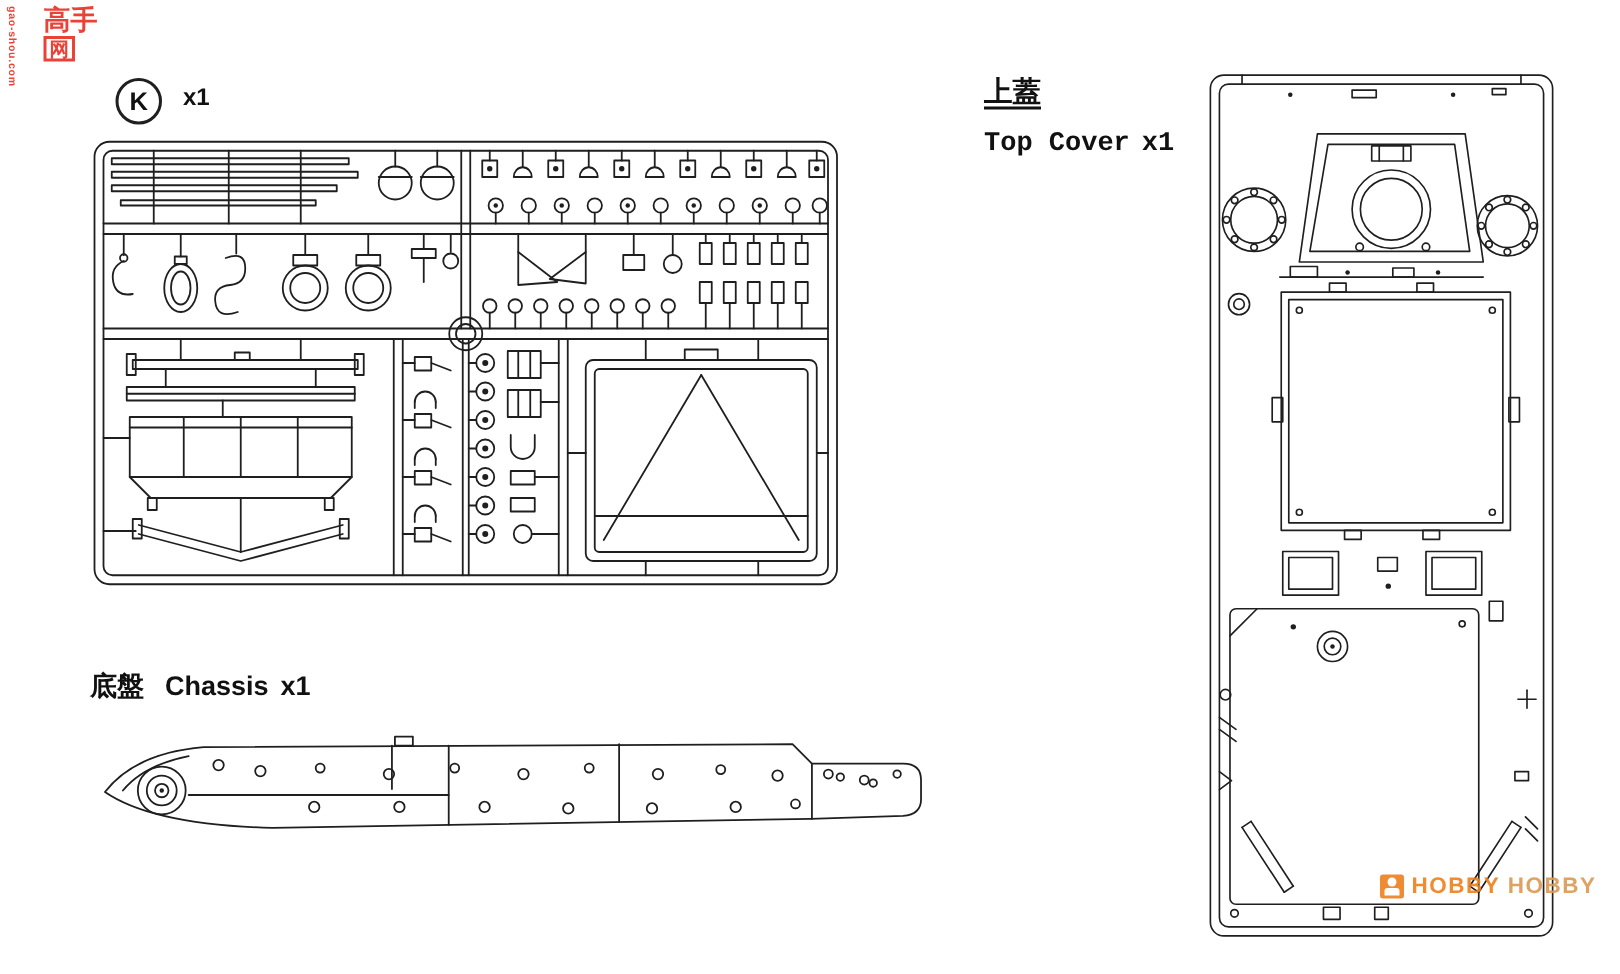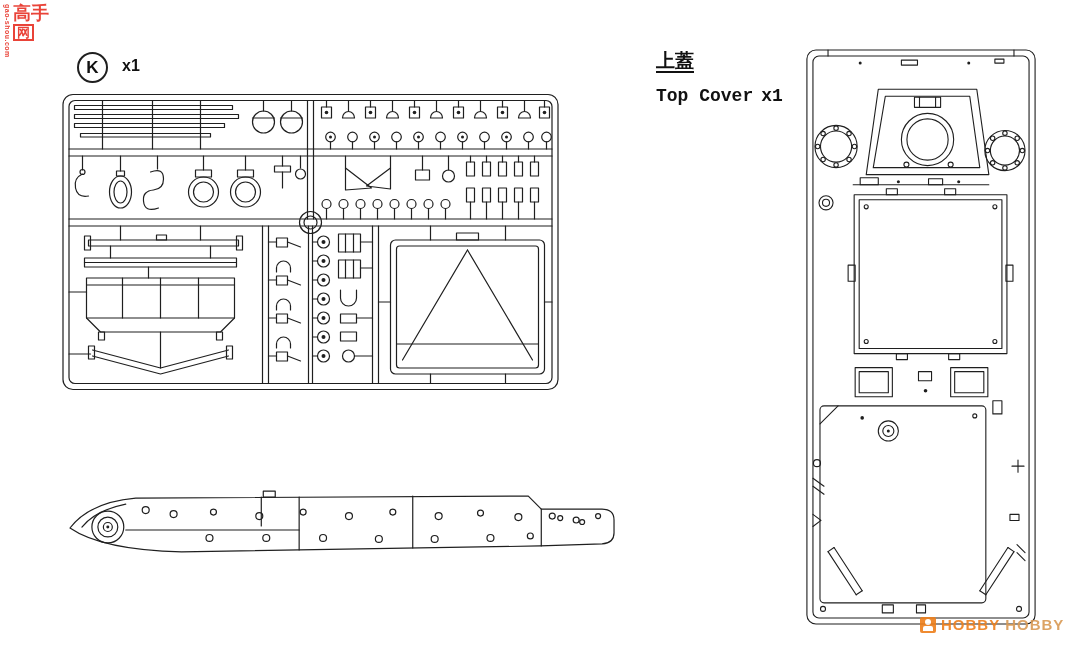--- a/index.html
+++ b/index.html
@@ -3,37 +3,37 @@
 <meta charset="utf-8">
 <style>
   html,body{margin:0;padding:0;background:#fff;}
   .canvas{position:relative;width:1080px;height:649px;background:#ffffff;overflow:hidden;
           font-family:"Liberation Sans",sans-serif;color:#111;}
   svg.drawing{position:absolute;}
 
   
   .wm-gs{position:absolute;left:4px;top:4px;display:flex;gap:2px;color:#e8392e;opacity:.95;}
   .gs-url{writing-mode:vertical-rl;font-size:7px;letter-spacing:.5px;font-weight:bold;height:58px;}
-  .gs-chars{display:flex;flex-direction:column;align-items:flex-start;line-height:1;}
+  .gs-chars{display:flex;flex-direction:column;align-items:flex-start;line-height:1;margin-left:16px;}
   .gs-l1{font-size:18px;font-weight:bold;}
   .gs-l2{margin-top:2px;font-size:13px;font-weight:bold;border:2px solid #e8392e;padding:0 2px;}
 
   
   .k-badge{position:absolute;left:77px;top:52px;width:27px;height:27px;border:2px solid #1f1f1f;
            border-radius:50%;display:flex;align-items:center;justify-content:center;
            font-weight:bold;font-size:17px;}
   .k-qty{position:absolute;left:122px;top:57px;font-weight:bold;font-size:16px;}
 
   .label{position:absolute;font-weight:bold;font-size:18px;white-space:nowrap;}
   .label .gap{margin-left:14px;}
   .label .gap-s{margin-left:8px;}
   .u{text-decoration:underline;text-underline-offset:4px;text-decoration-thickness:2px;}
 
   
-  .hs{position:absolute;left:920px;top:616px;display:flex;align-items:center;gap:5px;opacity:.9;}
+  .hs{position:absolute;left:920px;top:582px;display:flex;align-items:center;gap:5px;opacity:.9;}
   .hs-icon{width:16px;height:16px;background:#ee7f1b;border-radius:2px;position:relative;flex:none;}
   .hs-icon::before{content:"";position:absolute;left:5px;top:2px;width:6px;height:6px;border-radius:50%;background:#fff;}
   .hs-icon::after{content:"";position:absolute;left:3px;top:9px;width:10px;height:5px;background:#fff;border-radius:2px 2px 0 0;}
   .hs-w1{font-weight:bold;font-size:15px;letter-spacing:1px;color:#ee7f1b;}
   .hs-w2{font-weight:bold;font-size:15px;letter-spacing:1px;color:#d99a55;}
 </style>
 </head>
 <body>
 
 <div class="canvas">
@@ -307,20 +307,23 @@
       <line x1="336" y1="252" x2="478" y2="252"></line>
       <line x1="370" y1="134" x2="370" y2="148"></line>
         <line x1="445" y1="134" x2="445" y2="148"></line>
       <line x1="484" y1="210" x2="491.5" y2="210"></line>
         <line x1="318" y1="210" x2="330" y2="210"></line>
       <line x1="370" y1="282" x2="370" y2="291.5"></line>
         <line x1="445" y1="282" x2="445" y2="291.5"></line>
     </g>
   </svg>
 
+  <div class="label" style="left:60px;top:445px;">
+    <span>底盤</span><span class="gap">Chassis</span><span class="gap-s">x1</span>
+  </div>
 
   <svg class="drawing" style="left:62px;top:486px" width="558" height="85" viewBox="0 0 560 85">
     <g stroke="#1f1f1f" stroke-width="1.2" fill="none" stroke-linejoin="round" stroke-linecap="round">
       <path d="M8,42 Q28,16 74,12 L468,10 L481,23 L542,23 Q554,23 554,34 L554,47 Q554,57 542,58 L480,60 L120,66 Q40,64 8,42 Z"></path>
       <path d="M20,41 Q34,24 64,18"></path>
       <circle cx="46" cy="41" r="16"></circle>
         <circle cx="46" cy="41" r="10"></circle>
         <circle cx="46" cy="41" r="4.5"></circle>
       <circle cx="46" cy="41" r="1.5" fill="#1f1f1f" stroke="none"></circle>
       <circle cx="84" cy="24" r="3.5"></circle>

